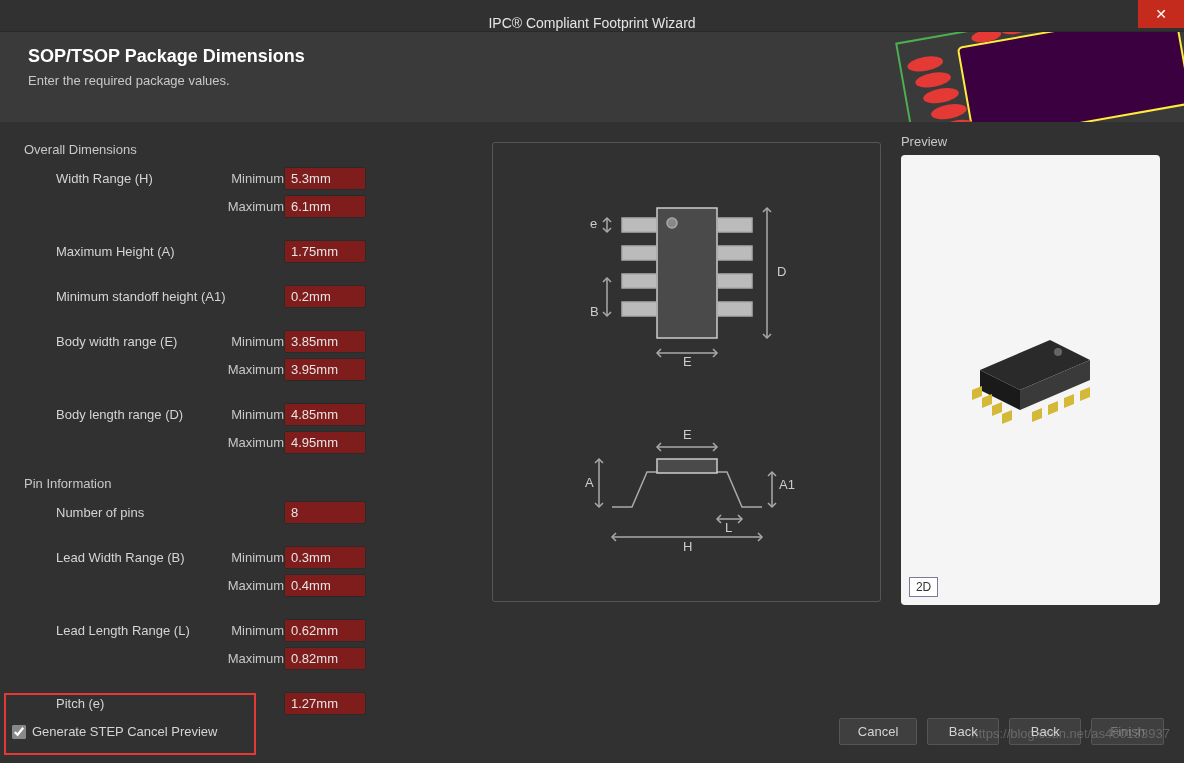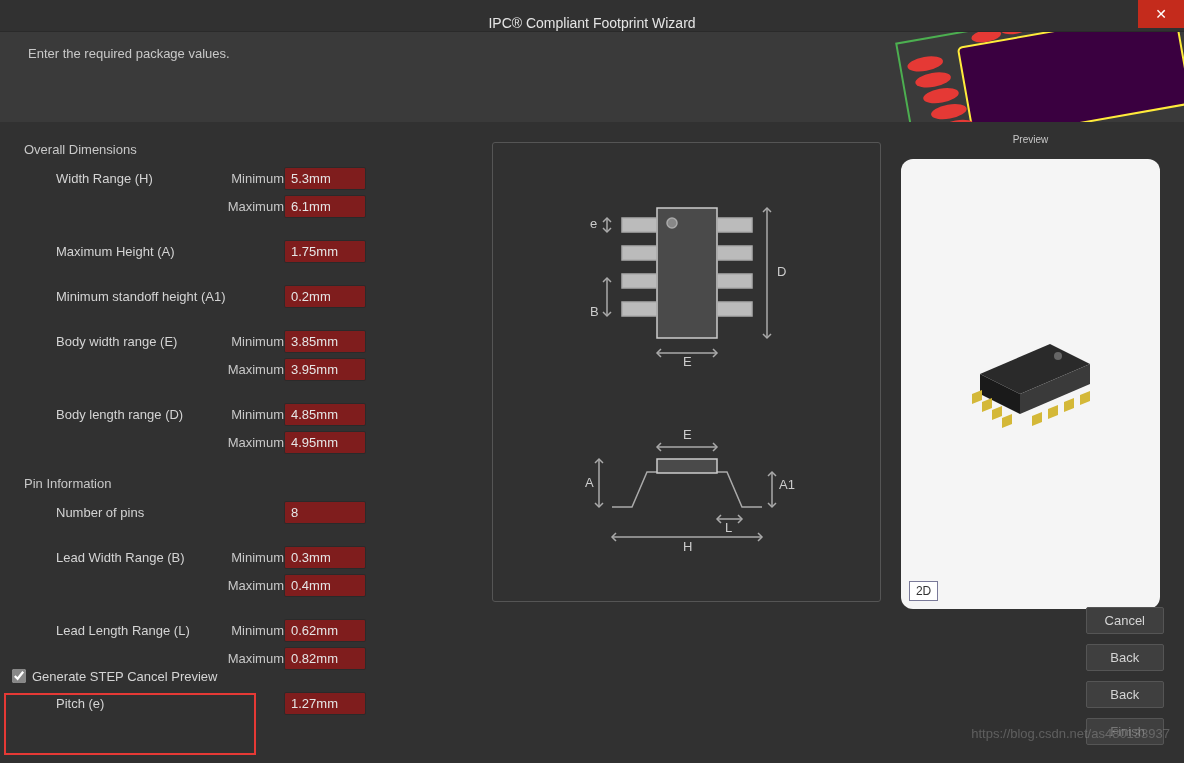--- a/index.html
+++ b/index.html
@@ -83,25 +83,25 @@
     border-radius: 3px;
     height: 460px;
     margin-top: 8px;
     padding: 20px;
     display: flex;
     flex-direction: column;
     align-items: center;
     justify-content: space-around;
     color: #bbb;
   }
-  .preview-title { text-align: center; color: #c8c8c8; font-size: 10px; margin-bottom: 14px;}
+  .preview-title { text-align: left; color: #c8c8c8; font-size: 13px; margin-bottom: 6px;}
   .preview-box {
     background: #f5f5f5;
     height: 450px;
-    border-radius: 12px;
+    border-radius: 4px;
     position: relative;
     display: flex;
     align-items: center;
     justify-content: center;
   }
   .preview-2d {
     position: absolute;
     left: 8px; bottom: 8px;
     border: 1px solid #7a7a99;
     background: #fff;
@@ -129,21 +129,20 @@
     bottom: 8px;
     width: 252px;
     height: 62px;
     border: 2px solid #e53935;
     pointer-events: none;
   }
   .btn-row {
     margin-left: auto;
     display: flex;
     gap: 10px;
-    flex-direction: column;
   }
   .btn {
     min-width: 72px;
     padding: 5px 18px;
     background: #3f3f3f;
     border: 1px solid #555;
     color: #d4d4d4;
     font-size: 13px;
     cursor: pointer;
     text-align: center;
@@ -163,20 +162,21 @@
 <body>
 
 <div class="titlebar">
   <span class="title">IPC® Compliant Footprint Wizard</span>
   <div class="close-btn">
     <span>✕</span>
   </div>
 </div>
 
 <div class="header">
+  <h1>SOP/TSOP Package Dimensions</h1>
   <div class="sub">Enter the required package values.</div>
   <div class="header-graphic">
     <svg width="320" height="90" viewBox="0 0 320 90">
       <g transform="rotate(-10 160 45)">
         <rect x="40" y="-10" width="340" height="130" fill="none" stroke="#4caf50" stroke-width="2"></rect>
         <rect x="100" y="5" width="220" height="95" fill="#3a0040" stroke="#ffeb3b" stroke-width="2" rx="4"></rect>
         <g fill="#e53935">
           <ellipse cx="65" cy="15" rx="18" ry="7"></ellipse>
           <ellipse cx="70" cy="32" rx="18" ry="7"></ellipse>
           <ellipse cx="75" cy="49" rx="18" ry="7"></ellipse>

